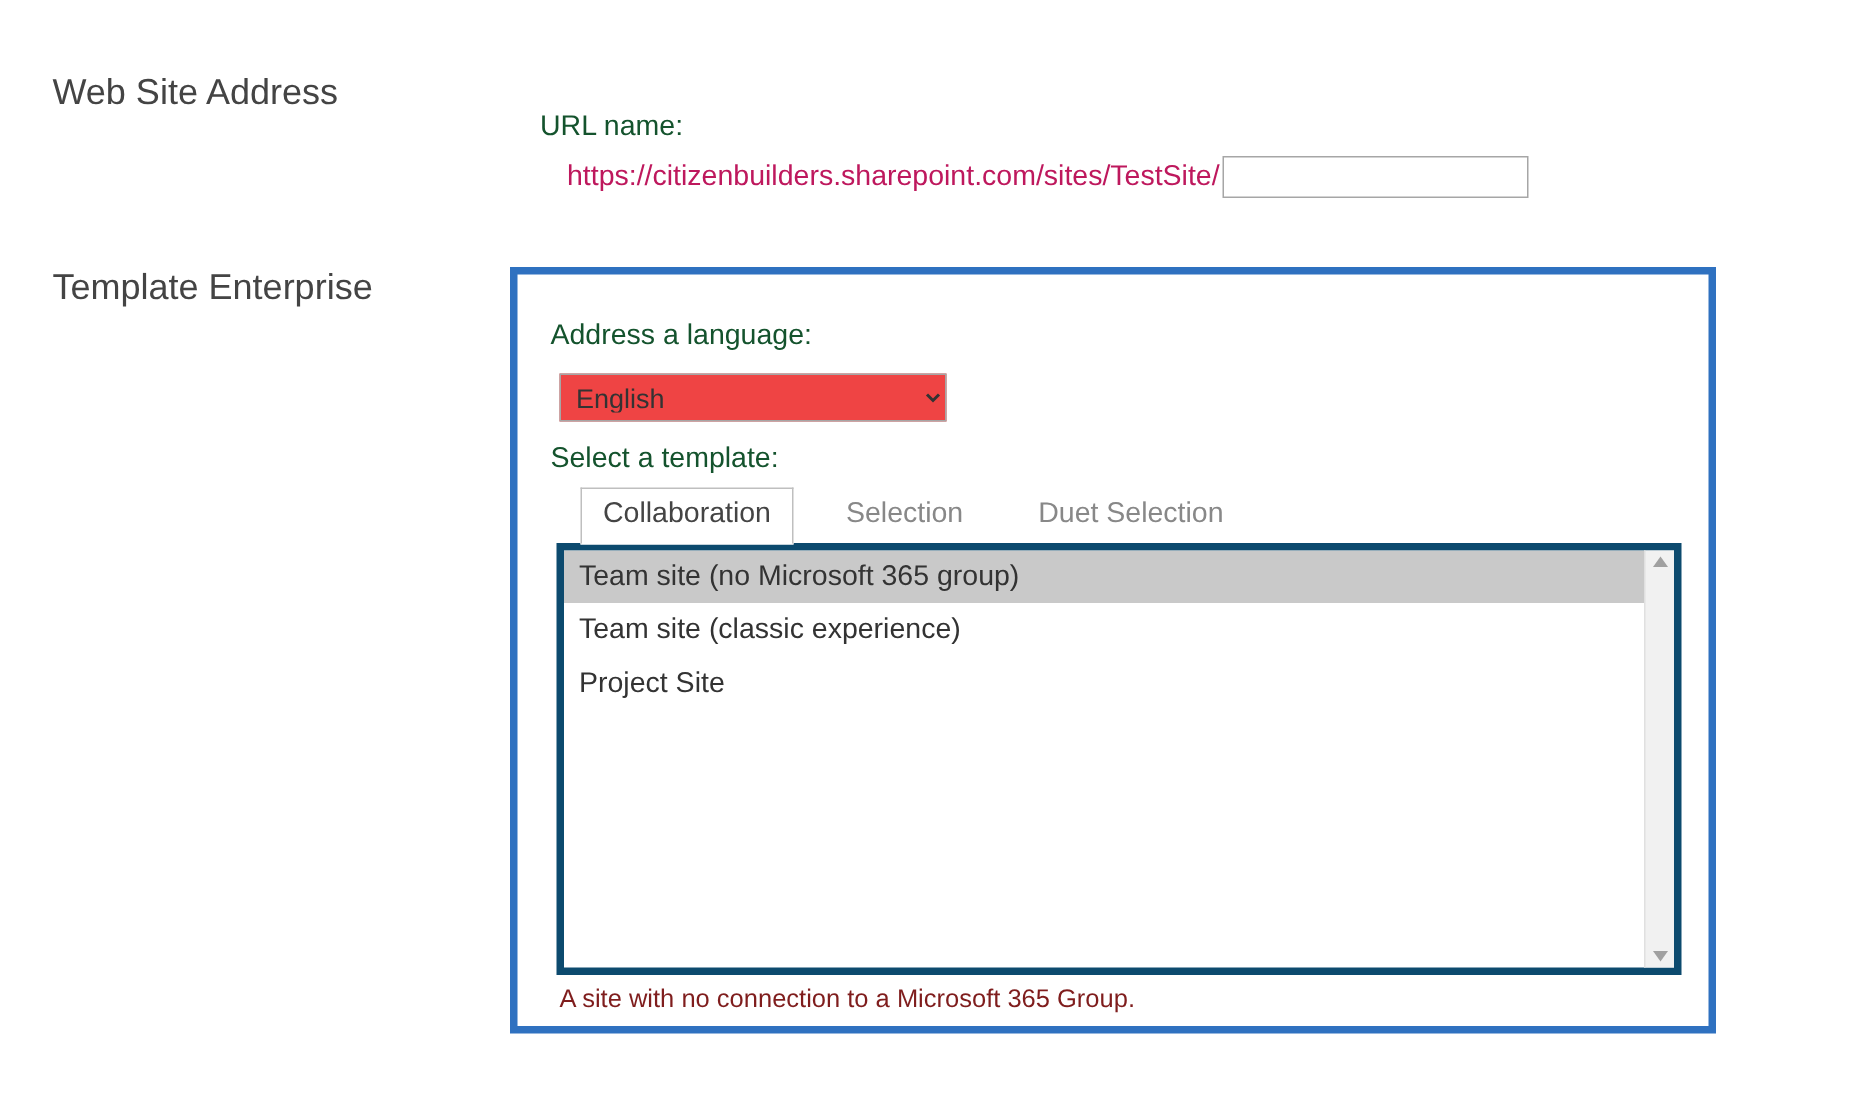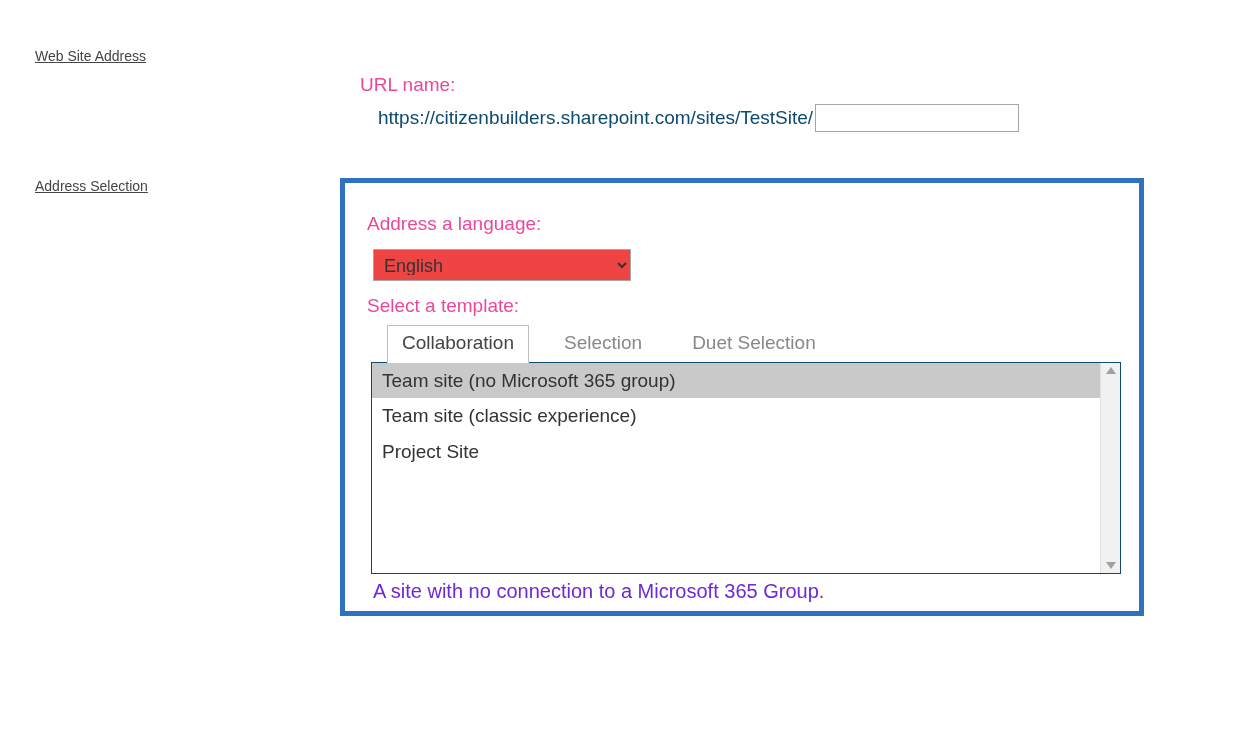--- a/index.html
+++ b/index.html
@@ -18,46 +18,45 @@
     height: 736px;
   }
   .row {
     display: flex;
     align-items: flex-start;
   }
   .section-label {
     width: 340px;
     padding-left: 35px;
     box-sizing: border-box;
-    font-size: 14px;
+    font-size: 24px;
     color: #444;
-    text-decoration: underline;
   }
   .section-body {
     flex: 0 0 auto;
     width: 820px;
   }
 
   
   .addr-row { padding-top: 48px; }
   .addr-body { padding-top: 26px; padding-left: 20px; }
   .field-label {
     font-size: 19px;
-    color: #ec4899;
+    color: #14532d;
     margin-bottom: 8px;
   }
   .url-line {
     display: flex;
     align-items: center;
     gap: 2px;
     margin-left: 18px;
   }
   .base-url {
     font-size: 19px;
-    color: #0c4a6e;
+    color: #be185d;
     white-space: nowrap;
   }
   .url-input {
     width: 204px;
     height: 28px;
     border: 1px solid #a6a6a6;
     outline: none;
     font-size: 16px;
     padding: 0 4px;
     box-sizing: border-box;
@@ -110,22 +109,22 @@
     position: relative;
     z-index: 2;
   }
 
   
   .template-listbox {
     position: relative;
     margin-top: -1px;
     margin-left: 4px;
     width: 750px;
-    height: 212px;
-    border: 1px solid #0c4a6e;
+    height: 288px;
+    border: 5px solid #0c4a6e;
     box-sizing: border-box;
     background: #fff;
     z-index: 1;
   }
   .list-inner {
     position: absolute;
     left: 0;
     top: 0;
     right: 20px;
     bottom: 0;
@@ -168,42 +167,42 @@
   }
   .scroll-down {
     border-left: 5px solid transparent;
     border-right: 5px solid transparent;
     border-top: 7px solid #a0a0a0;
   }
 
   .template-desc {
     margin-top: 6px;
     margin-left: 6px;
-    font-size: 20px;
-    color: #6d28d9;
+    font-size: 17px;
+    color: #7f1d1d;
   }
 </style>
 </head>
 <body>
 
 <div class="page">
 
   <div class="row addr-row">
     <div class="section-label">Web Site Address</div>
     <div class="section-body addr-body">
       <div class="field-label">URL name:</div>
       <div class="url-line">
         <span class="base-url">https://citizenbuilders.sharepoint.com/sites/TestSite/</span>
         <input type="text" class="url-input" value="" style="">
       </div>
     </div>
   </div>
 
   <div class="row tmpl-row">
-    <div class="section-label">Address Selection</div>
+    <div class="section-label">Template Enterprise</div>
     <div class="section-body">
       <div class="tmpl-body-wrap">
 
         <div class="field-label">Address a language:</div>
         <select class="lang-select">
           <option>English</option>
         </select>
 
         <div class="field-label">Select a template:</div>
 

